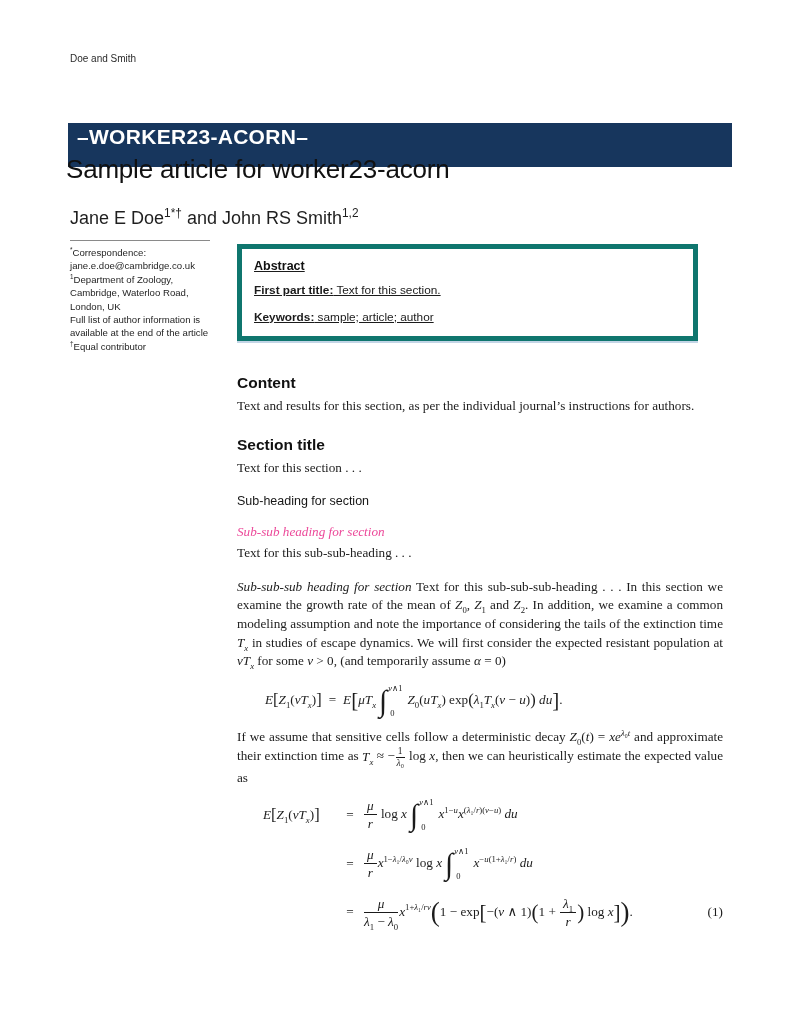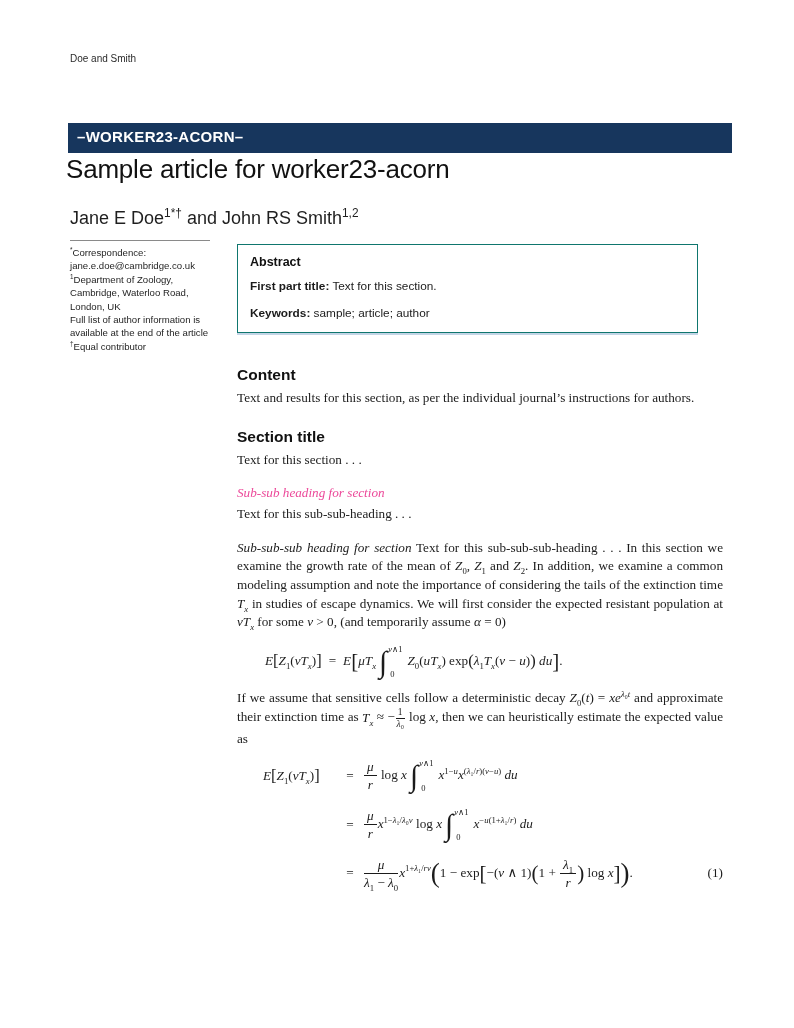--- a/index.html
+++ b/index.html
@@ -10,24 +10,24 @@
     border-radius:16px;
   }
   sup, sub { font-size:0.66em; line-height:0; }
 
   .running-head {
     position:absolute; top:37px; left:70px;
     font-family:"Liberation Sans","DejaVu Sans",sans-serif;
     font-size:10px; color:#2b2b2b;
   }
   .banner {
-    position:absolute; top:107px; left:68px; width:664px; height:30px;
+    position:absolute; top:107px; left:68px; width:664px; height:44px;
     background:#17365d; color:#ffffff; box-sizing:border-box;
     font-family:"Liberation Sans","DejaVu Sans",sans-serif;
-    font-weight:bold; font-size:15px; line-height:28px; padding-left:9px;
+    font-weight:bold; font-size:21px; line-height:28px; padding-left:9px;
     letter-spacing:0.3px;
   }
   .title {
     position:absolute; top:138px; left:66px; margin:0;
     font-family:"Liberation Sans","DejaVu Sans",sans-serif;
     font-weight:400; font-size:26px; color:#111111; letter-spacing:-0.2px;
   }
   .authors {
     position:absolute; top:192px; left:70px;
     font-family:"Liberation Sans","DejaVu Sans",sans-serif;
@@ -37,23 +37,24 @@
     position:absolute; top:224px; left:70px; width:158px;
     font-family:"Liberation Sans","DejaVu Sans",sans-serif;
     font-size:9.6px; line-height:13.4px; color:#1f1f1f;
   }
   .side-rule { width:140px; border-top:1px solid #8a8a8a; margin-bottom:5px; }
 
   .main { position:absolute; top:228px; left:237px; width:486px; }
 
   .abstract-box {
     box-sizing:border-box; width:461px;
-    border:1px solid #0f766e; box-shadow:0 2px 0 #c3d5e6;
+    border:5px solid #0f766e; box-shadow:0 2px 0 #c3d5e6;
     padding:8px 12px 10px;
     font-family:"Liberation Sans","DejaVu Sans",sans-serif;
+    text-decoration:underline;
   }
   .abs-heading { font-weight:bold; font-size:12.5px; margin:2px 0 9px; color:#111; }
   .abstract-box p { margin:0 0 6px; font-size:11.8px; line-height:17px; }
   .abstract-box p.kw { margin:10px 0 0; }
   .abstract-box b { font-weight:bold; }
 
   h2.sec {
     font-family:"Liberation Sans","DejaVu Sans",sans-serif;
     font-size:15.5px; font-weight:bold; color:#111;
     margin:20px 0 5px;
@@ -134,20 +135,21 @@
       <p><b>First part title:</b><span> Text for this section.</span></p>
       <p class="kw"><b>Keywords:</b><span> sample; article; author</span></p>
     </section>
 
     <h2 class="sec first">Content</h2>
     <p class="body justify" style="margin-top:0">Text and results for this section, as per the individual journal’s instructions for authors.</p>
 
     <h2 class="sec">Section title</h2>
     <p class="body">Text for this section . . .</p>
 
+    <h3 class="subsec">Sub-heading for section</h3>
 
     <h4 class="subsubsec">Sub-sub heading for section</h4>
     <p class="body">Text for this sub-sub-heading . . .</p>
 
     <p class="body justify"><i class="rh">Sub-sub-sub heading for section</i> Text for this sub-sub-sub-heading . . . In this section we examine the growth rate of the mean of <i>Z</i><sub>0</sub>, <i>Z</i><sub>1</sub> and <i>Z</i><sub>2</sub>. In addition, we examine a common modeling assumption and note the importance of considering the tails of the extinction time <i>T<sub>x</sub></i> in studies of escape dynamics. We will first consider the expected resistant population at <i>vT<sub>x</sub></i> for some <i>v</i> &gt; 0, (and temporarily assume <i>α</i> = 0)</p>
 
     <div class="equation"><i>E</i><span class="b1">[</span><i>Z</i><sub>1</sub>(<i>vT<sub>x</sub></i>)<span class="b1">]</span><span class="rel">=</span><i>E</i><span class="b2">[</span><i>μT<sub>x</sub></i><span class="intg">∫</span><span class="ilim"><span class="t"><i>v</i>∧1</span><span class="b">0</span></span><i>Z</i><sub>0</sub>(<i>uT<sub>x</sub></i>) exp<span class="b1">(</span><i>λ</i><sub>1</sub><i>T<sub>x</sub></i>(<i>v</i> − <i>u</i>)<span class="b1">)</span> <i>du</i><span class="b2">]</span>.</div>
 
     <p class="body justify" style="margin-top:5px">If we assume that sensitive cells follow a deterministic decay <i>Z</i><sub>0</sub>(<i>t</i>) = <i>xe</i><sup><i>λ</i>₀<i>t</i></sup> and approximate their extinction time as <i>T<sub>x</sub></i> ≈ −<span class="sfrac"><span class="fn">1</span><span class="fd"><i>λ</i>₀</span></span> log <i>x</i>, then we can heuristically estimate the expected value as</p>
 

